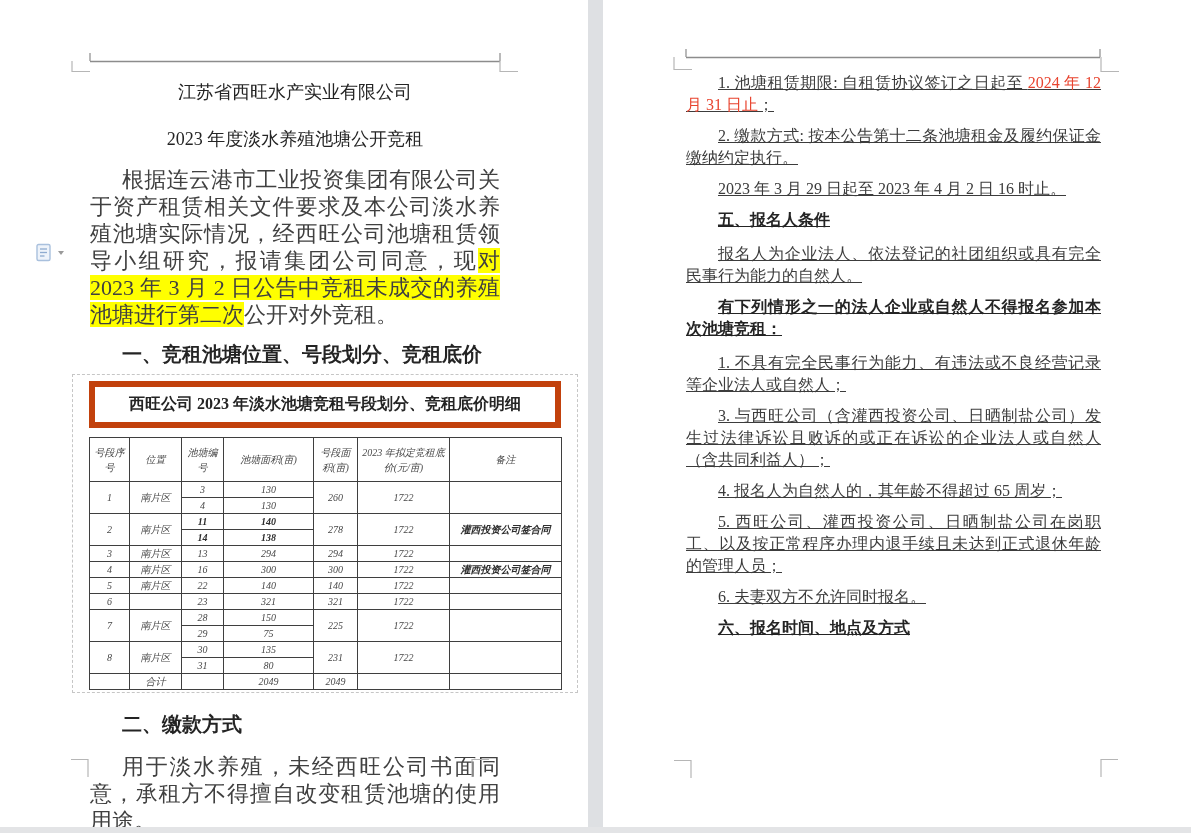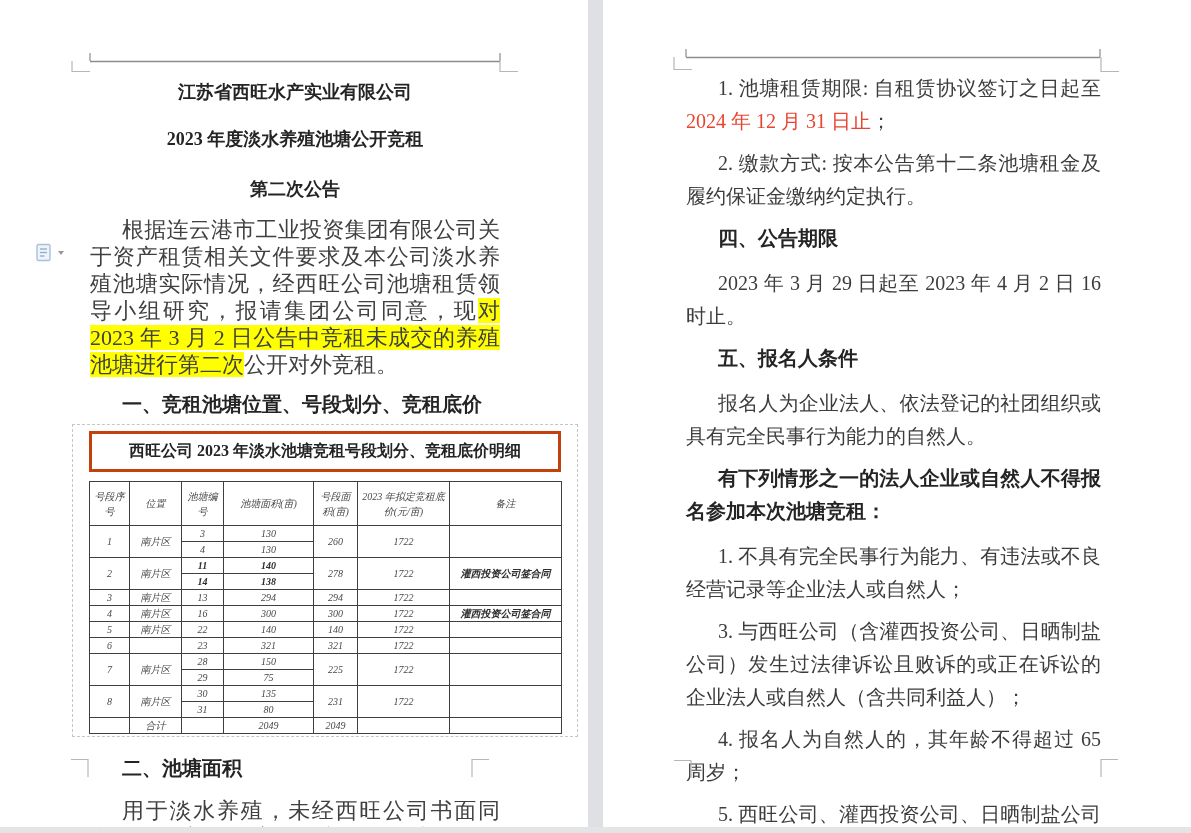--- a/index.html
+++ b/index.html
@@ -18,77 +18,76 @@
   .page-right { left:603px; width:585px; }
   .page-gap    { position:absolute; left:588px; top:0; width:15px; height:827px; background:#dee0e3; }
   .bottom-strip{ position:absolute; left:0; top:827px; width:1191px; height:6px; background:#e3e4e6; }
   .right-edge  { position:absolute; left:1187px; top:0; width:1px; height:827px; background:#d9dadc; }
 
   
   .marks { position:absolute; left:0; top:0; pointer-events:none; }
 
   
   .content-l { position:absolute; left:90px; top:74px; width:410px; }
-  .doc-title { text-align:center; font-weight:bold; color:#242424; font-size:18px; margin:0; }
+  .doc-title { text-align:center; font-weight:normal; color:#242424; font-size:18px; margin:0; }
   .doc-title.t1 { margin-top:6px; }
   .doc-title.t2 { margin-top:23px; }
   .doc-title.t3 { margin-top:26px; }
   p.body-text {
     font-size:22px; line-height:27px; text-align:justify;
     text-indent:32px; margin:15px 0 0 0; color:#404040;
   }
   .hl { background:#ffff00; }
   .sec-heading {
     font-size:20px; font-weight:bold; color:#242424;
     text-indent:32px; margin:13px 0 0 0; line-height:27px;
   }
 
   .dash-wrap {
     position:relative; left:-18px; width:506px;
     border:1px dashed #c6c6c6; margin-top:6px; padding:6px 16px 2px 16px;
     background:#fff;
   }
   .tbl-title {
-    border:3px solid #c2410c; text-align:center; font-weight:bold;
+    border:6px solid #c2410c; text-align:center; font-weight:bold;
     font-size:16px; color:#242424; padding:7px 0 8px 0; line-height:20px;
   }
   table.pond {
     width:100%; border-collapse:collapse; margin-top:9px;
     font-size:10px; color:#474747; table-layout:fixed;font-style:italic;
   }
   table.pond th, table.pond td {
     border:1px solid #3f3f3f; text-align:center; vertical-align:middle;
     padding:0 2px; font-weight:normal; word-break:break-all; line-height:15px;
   }
   table.pond thead th { height:44px; }
   table.pond tbody td { height:16px; }
   table.pond .b { font-weight:bold; color:#2e2e2e; }
 
   
   .content-r { position:absolute; left:83px; top:72px; width:415px; }
   .content-r p {
-    font-size:20px; line-height:33px; text-align:justify;
-    text-indent:32px; margin:0 0 9px 0; color:#3c3c3c;
+    font-size:16px; line-height:22px; text-align:justify;
+    text-indent:32px; margin:0 0 9px 0; color:#3c3c3c;text-decoration:underline;
   }
   .content-r p.hd { font-weight:bold; color:#242424; margin:4px 0 12px 0; }
   .red { color:#e8442f; }
 
   
   .margin-icon { position:absolute; left:34px; top:243px; width:32px; height:20px; cursor:pointer; }
 </style>
 </head>
 <body>
 
 <div class="canvas">
 
   <div class="page page-left">
     <div class="content-l">
       <h1 class="doc-title t1">江苏省西旺水产实业有限公司</h1>
       <h1 class="doc-title t2">2023 年度淡水养殖池塘公开竞租</h1>
-      <h1 class="doc-title t3">第二次公告</h1>
 
       <p class="body-text"><span>根据连云港市工业投资集团有限公司关于资产租赁相关文件要求及本公司淡水养殖池塘实际情况，经西旺公司池塘租赁领导小组研究，报请集团公司同意，现</span><span class="hl">对 2023 年 3 月 2 日公告中竞租未成交的养殖池塘进行第二次</span><span>公开对外竞租。</span></p>
 
       <p class="sec-heading">一、竞租池塘位置、号段划分、竞租底价</p>
 
       <div class="dash-wrap">
         <div class="tbl-title">西旺公司 2023 年淡水池塘竞租号段划分、竞租底价明细</div>
         <table class="pond">
           <colgroup>
             <col style="width:40px">
@@ -205,35 +204,34 @@
               <td></td>
               <td>2049</td>
               <td>2049</td>
               <td></td>
               <td></td>
             </tr>
           </tbody>
         </table>
       </div>
 
-      <p class="sec-heading" style="margin-top:18px">二、池塘面积</p>
+      <p class="sec-heading" style="margin-top:18px">二、缴款方式</p>
       <p class="body-text">用于淡水养殖，未经西旺公司书面同意，承租方不得擅自改变租赁池塘的使用用途。</p>
 
     </div>
   </div>
 
   <div class="page-gap"></div>
   <div class="right-edge"></div>
   <div class="bottom-strip"></div>
 
   <div class="page page-right">
     <div class="content-r">
       <p><span>1. 池塘租赁期限: 自租赁协议签订之日起至 </span><span class="red">2024 年 12 月 31 日止</span><span>；</span></p>
       <p>2. 缴款方式: 按本公告第十二条池塘租金及履约保证金缴纳约定执行。</p>
-      <p class="hd">四、公告期限</p>
       <p>2023 年 3 月 29 日起至 2023 年 4 月 2 日 16 时止。</p>
       <p class="hd">五、报名人条件</p>
       <p>报名人为企业法人、依法登记的社团组织或具有完全民事行为能力的自然人。</p>
       <p class="hd">有下列情形之一的法人企业或自然人不得报名参加本次池塘竞租：</p>
       <p>1. 不具有完全民事行为能力、有违法或不良经营记录等企业法人或自然人；</p>
       <p>3. 与西旺公司（含灌西投资公司、日晒制盐公司）发生过法律诉讼且败诉的或正在诉讼的企业法人或自然人（含共同利益人）；</p>
       <p>4. 报名人为自然人的，其年龄不得超过 65 周岁；</p>
       <p>5. 西旺公司、灌西投资公司、日晒制盐公司在岗职工、以及按正常程序办理内退手续且未达到正式退休年龄的管理人员；</p>
       <p>6. 夫妻双方不允许同时报名。</p>
       <p class="hd">六、报名时间、地点及方式</p>

